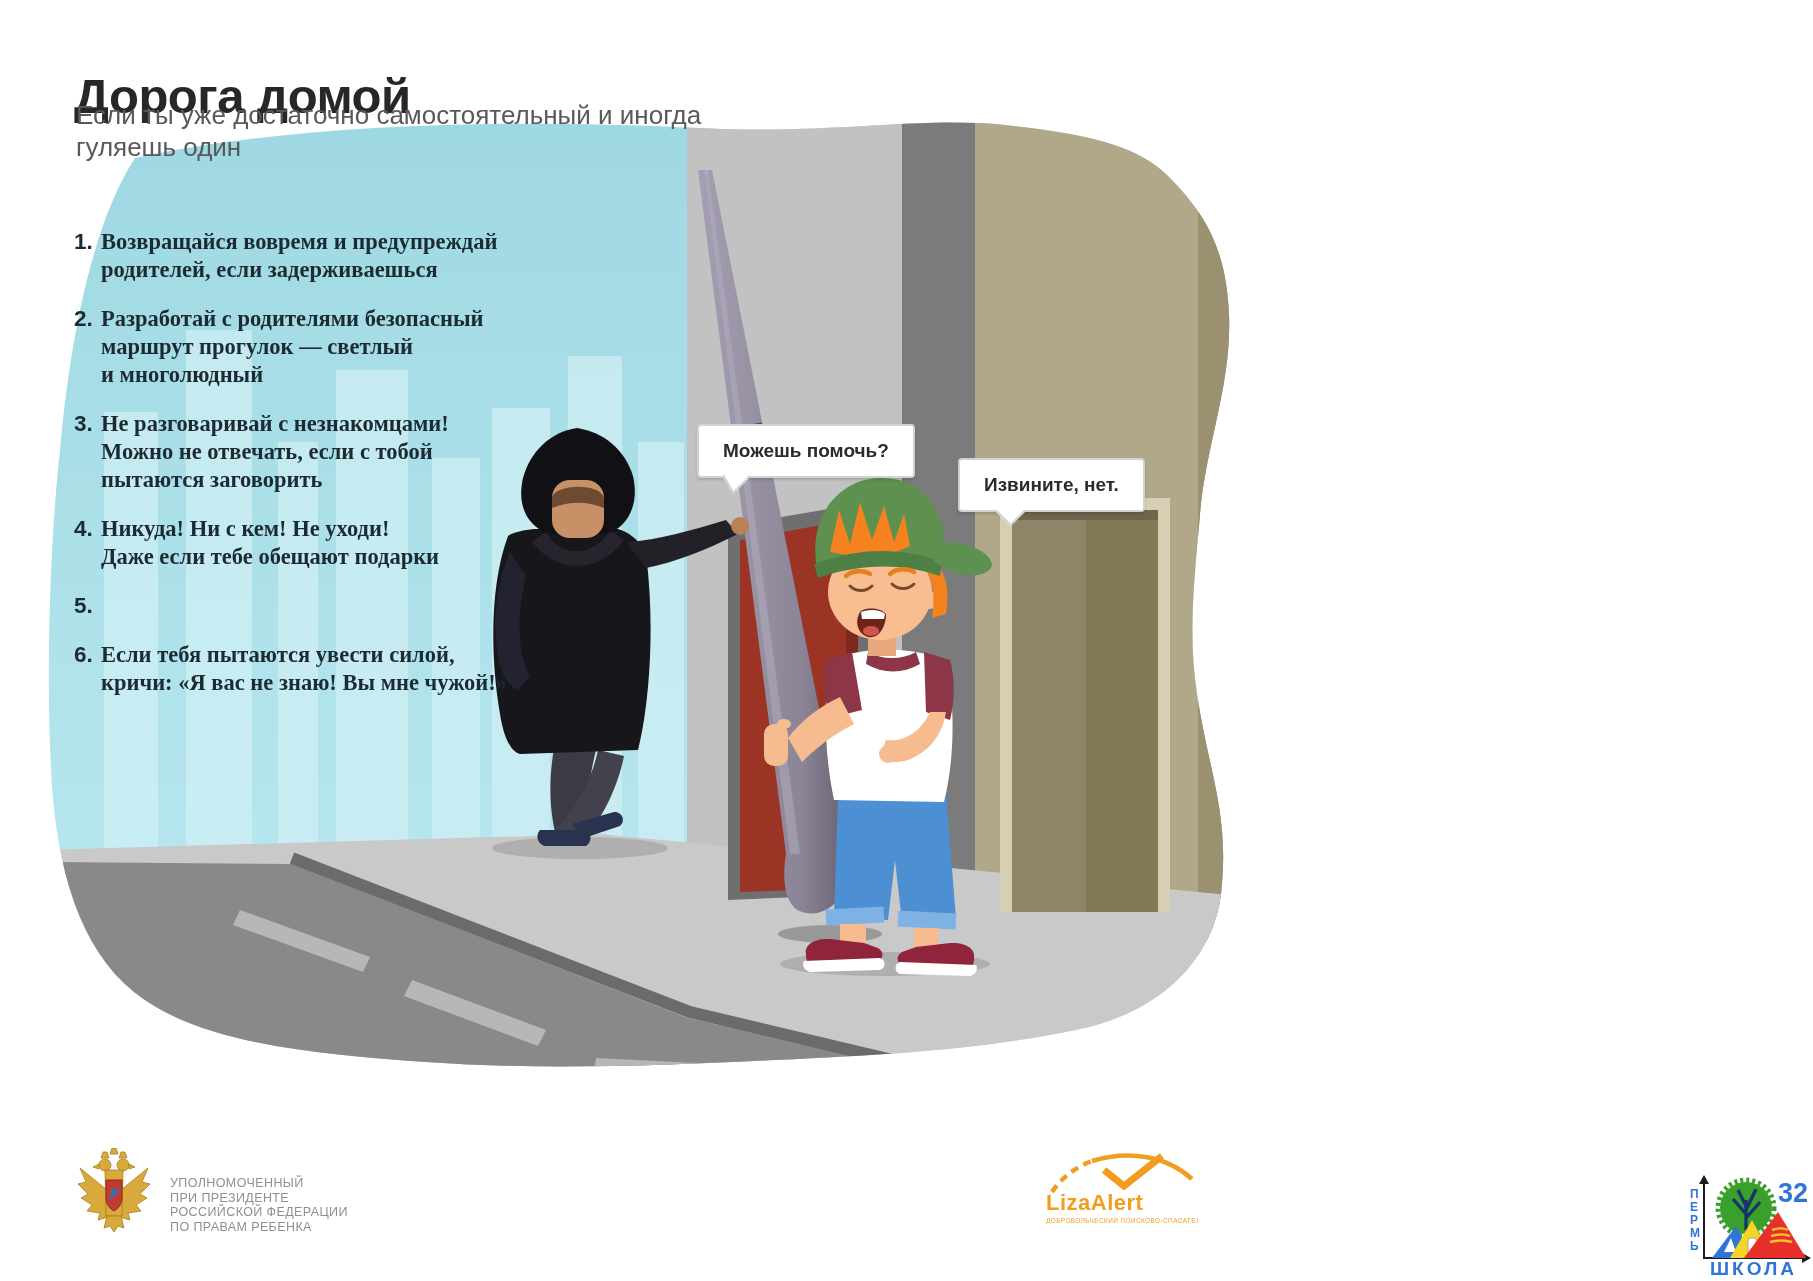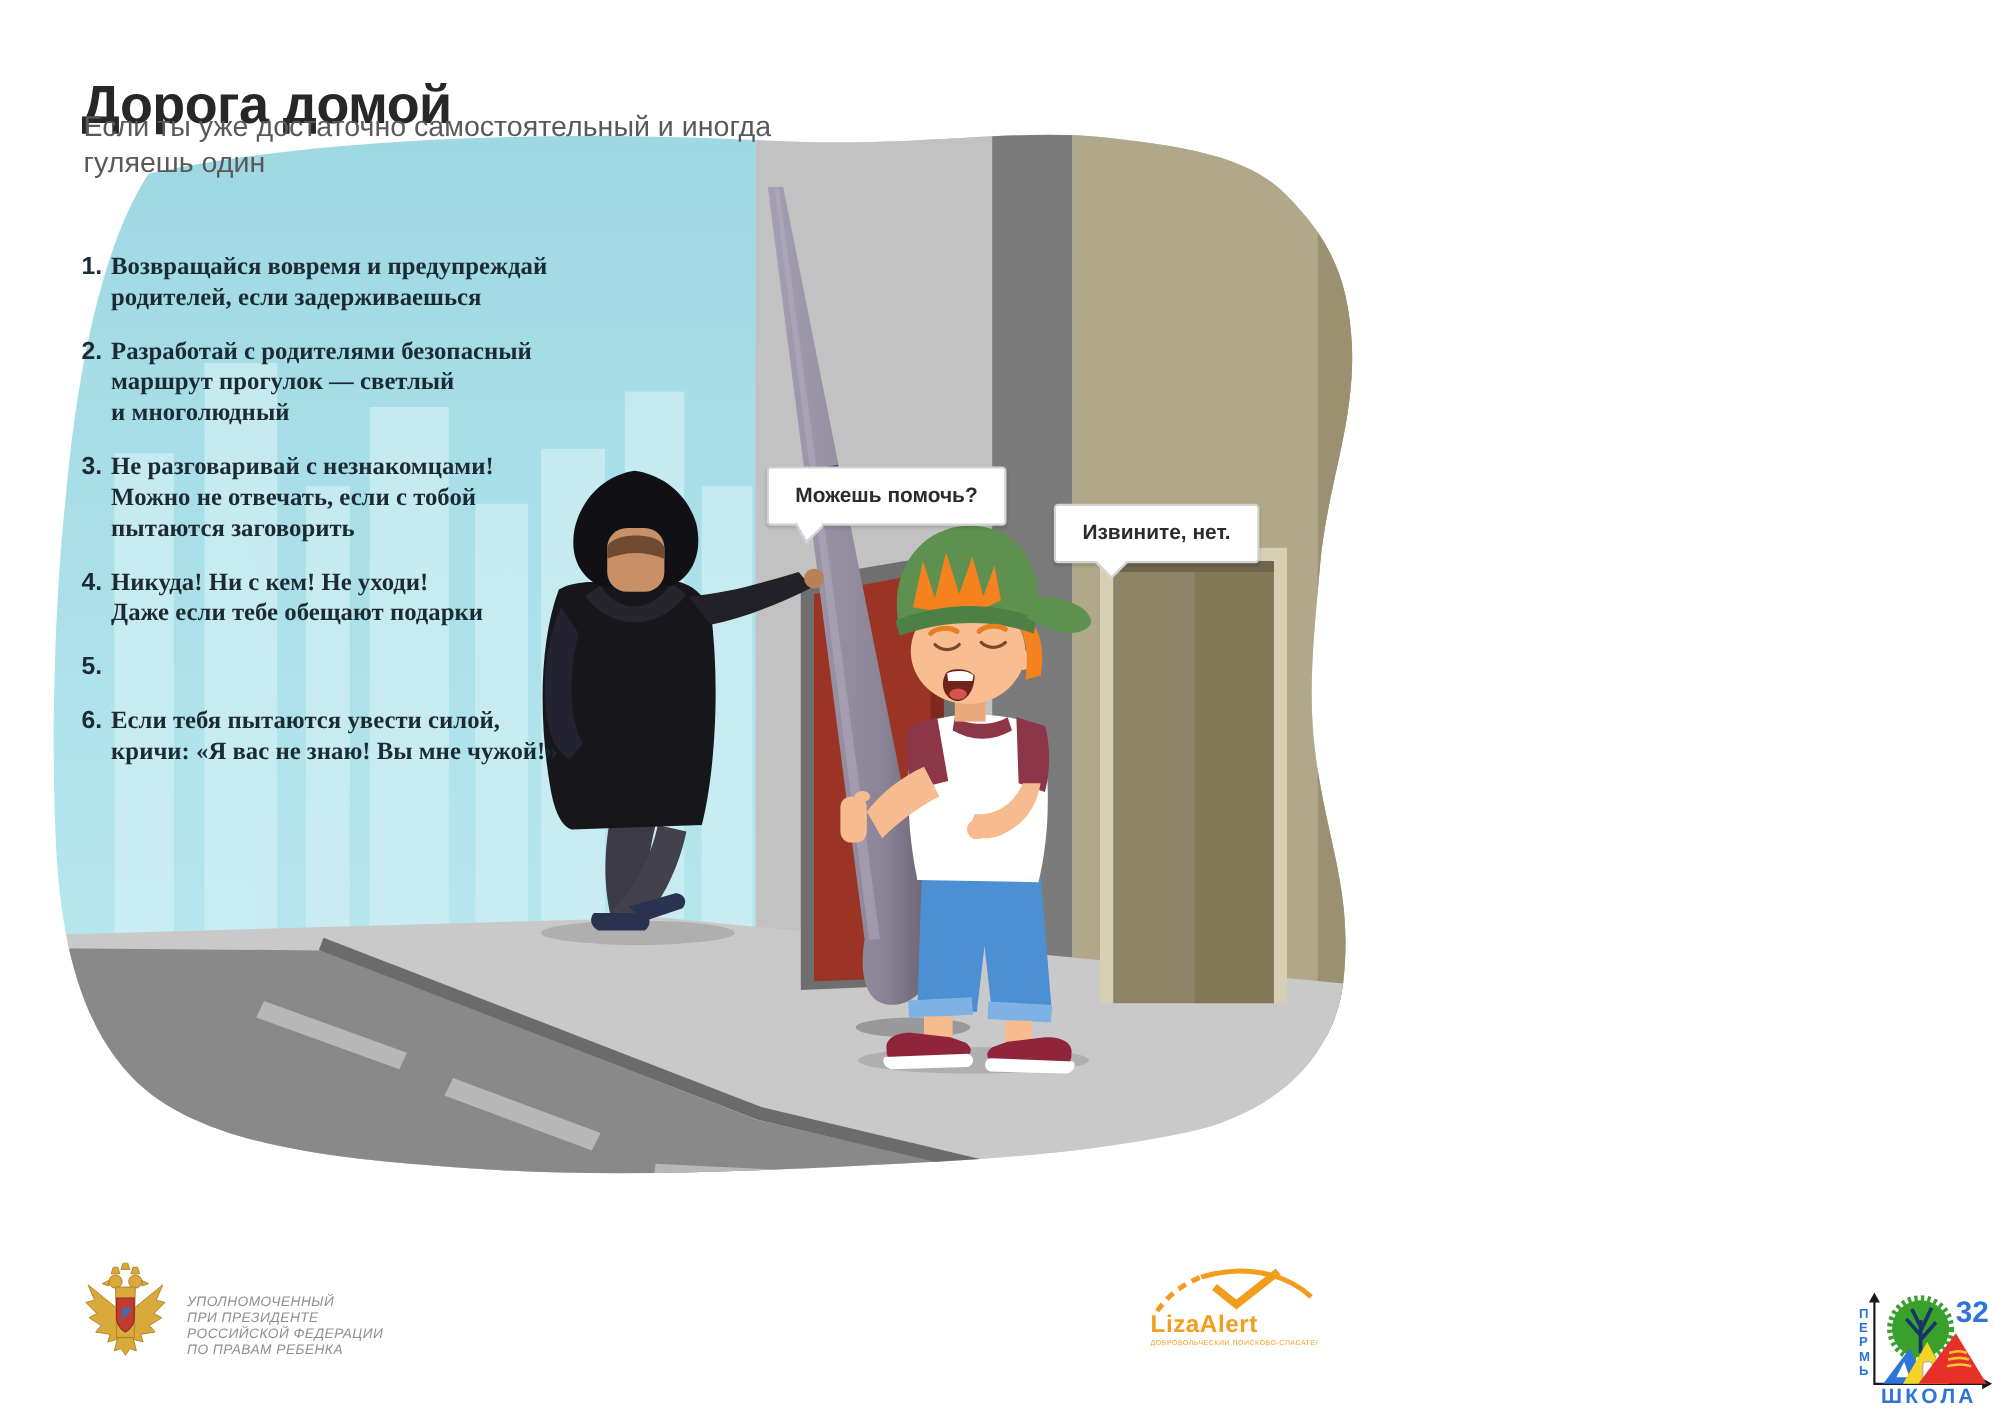--- a/index.html
+++ b/index.html
@@ -29,21 +29,21 @@
           color:#2B2B2B;box-shadow:0 2px 3px rgba(0,0,0,.14);z-index:5;}
   .bubble::after{content:"";position:absolute;width:19px;height:19px;background:#fff;
           border-right:2px solid #D2D2D2;border-bottom:2px solid #D2D2D2;
           bottom:-12px;transform:rotate(60deg) skewX(14deg);}
   .bubble-stranger::after{left:26px;}
   .bubble-boy::after{left:40px;transform:rotate(45deg);}
 
   
   .ombudsman{position:absolute;left:74px;top:1148px;display:flex;align-items:flex-start;}
   .ombudsman-text{margin-left:16px;margin-top:28px;font-size:12.5px;line-height:14.5px;
-          color:#8F8F8F;letter-spacing:.4px;font-style:italic;}
+          color:#8F8F8F;letter-spacing:.4px;}
   .lizaalert{position:absolute;left:1046px;top:1148px;width:160px;text-align:left;}
   .lizaalert .word{font-size:22px;font-weight:bold;color:#F29D1E;letter-spacing:.5px;
           margin-top:-12px;}
   .lizaalert .tagline{font-size:6.4px;color:#F29D1E;letter-spacing:.45px;white-space:nowrap;
           overflow:hidden;width:152px;margin-top:1px;}
   .school{position:absolute;left:1686px;top:1172px;}
 </style>
 </head>
 <body>
 

